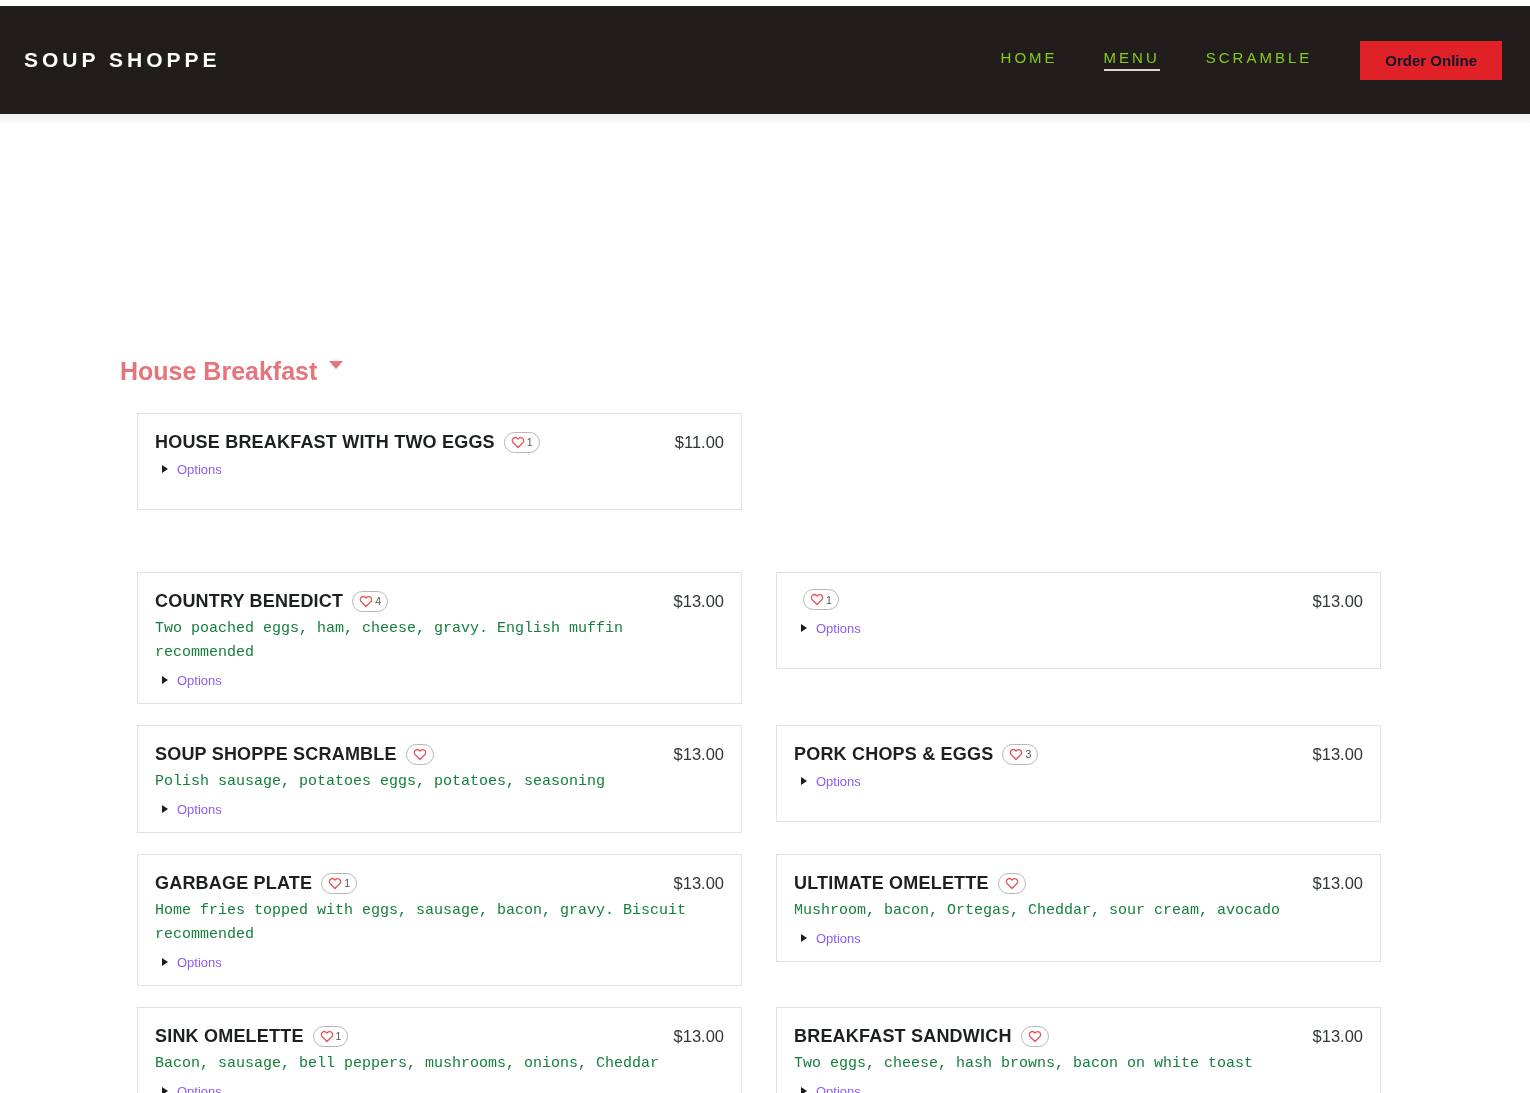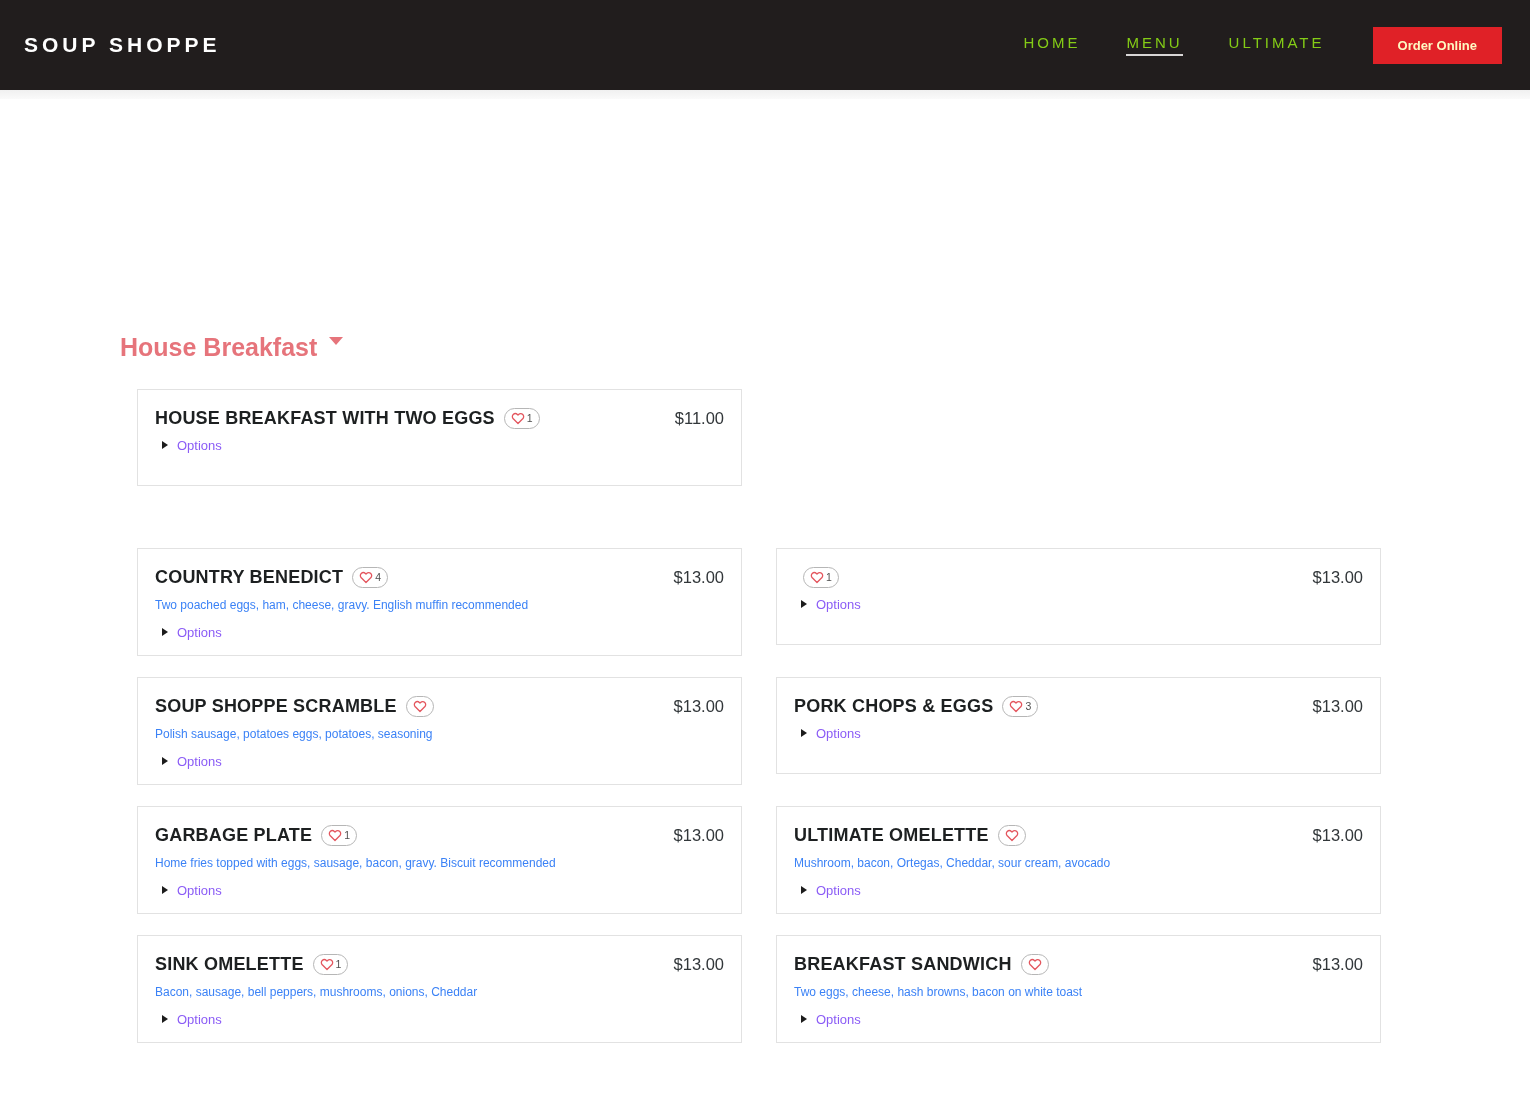--- a/index.html
+++ b/index.html
@@ -12,25 +12,26 @@
   html,body{margin:0;padding:0;}
   body{
     width:1530px;height:1093px;
     background:#ffffff;
     font-family:"Liberation Sans",sans-serif;
     overflow:hidden;
     position:relative;
   }
   
   .site-header{
-    height:90px;
+    height:108px;
     background:var(--header-bg);
     display:flex;
     align-items:center;
     padding:0 28px 0 24px;
+    margin-top:6px;
   }
   .brand{
     color:#ffffff;
     font-size:21px;
     font-weight:bold;
     letter-spacing:4px;
     cursor:pointer;
   }
   .main-nav{
     margin-left:auto;
@@ -47,25 +48,25 @@
     padding-bottom:3px;
     border-bottom:2px solid transparent;
   }
   .nav-link.active{
     border-bottom:2px solid #d8d6d6;
     text-align:center;
   }
   .order-btn{
     margin-left:48px;
     background:var(--accent-red);
-    color:#fef9c3;
+    color:#0f172a;
     border:none;
     border-radius:0;
     font-family:"Liberation Sans",sans-serif;
-    font-size:13px;
+    font-size:15px;
     font-weight:bold;
     padding:11px 25px;
     cursor:pointer;
   }
   .header-shadow{
     height:9px;
     background:linear-gradient(#f0f0f0,#fafafa);
   }
   
   .menu-wrap{
@@ -105,21 +106,21 @@
   .card{
     width:605px;
     min-height:97px;
     background:#ffffff;
     border:1px solid #e2e2e2;
     padding:16px 17px 14px 17px;
   }
   .card-top{
     display:flex;
     justify-content:space-between;
-    align-items:center;
+    align-items:flex-start;
     gap:12px;
   }
   .title-wrap{
     display:flex;
     align-items:center;
   }
   .item-name{
     font-size:18px;
     line-height:24px;
     font-weight:bold;
@@ -144,23 +145,24 @@
     line-height:12px;
   }
   .price{
     font-size:16.5px;
     line-height:24px;
     color:#32373a;
     white-space:nowrap;
   }
   .desc{
     margin-top:4px;
-    font-size:12px;
+    font-size:15px;
     line-height:24px;
-    color:#3b82f6;
+    color:#15803d;
+    font-family:Liberation Mono, monospace;
   }
   .options{
     margin-top:6px;
     height:18px;
     display:flex;
     align-items:center;
     background:none;
     border:none;
     padding:0 0 0 7px;
     font-family:"Liberation Sans",sans-serif;
@@ -178,21 +180,21 @@
   }
 </style>
 </head>
 <body>
 
 <header class="site-header">
   <div class="brand">SOUP SHOPPE</div>
   <nav class="main-nav">
       <a class="nav-link">HOME</a>
       <a class="nav-link active">MENU</a>
-      <a class="nav-link">ULTIMATE</a>
+      <a class="nav-link">SCRAMBLE</a>
     </nav>
   <button class="order-btn">Order Online</button>
 </header>
 <div class="header-shadow"></div>
 
 <main class="menu-wrap">
     <section class="menu-section">
     <h2 class="section-heading">
       <span>House Breakfast</span>
       <span class="caret-down"></span>

